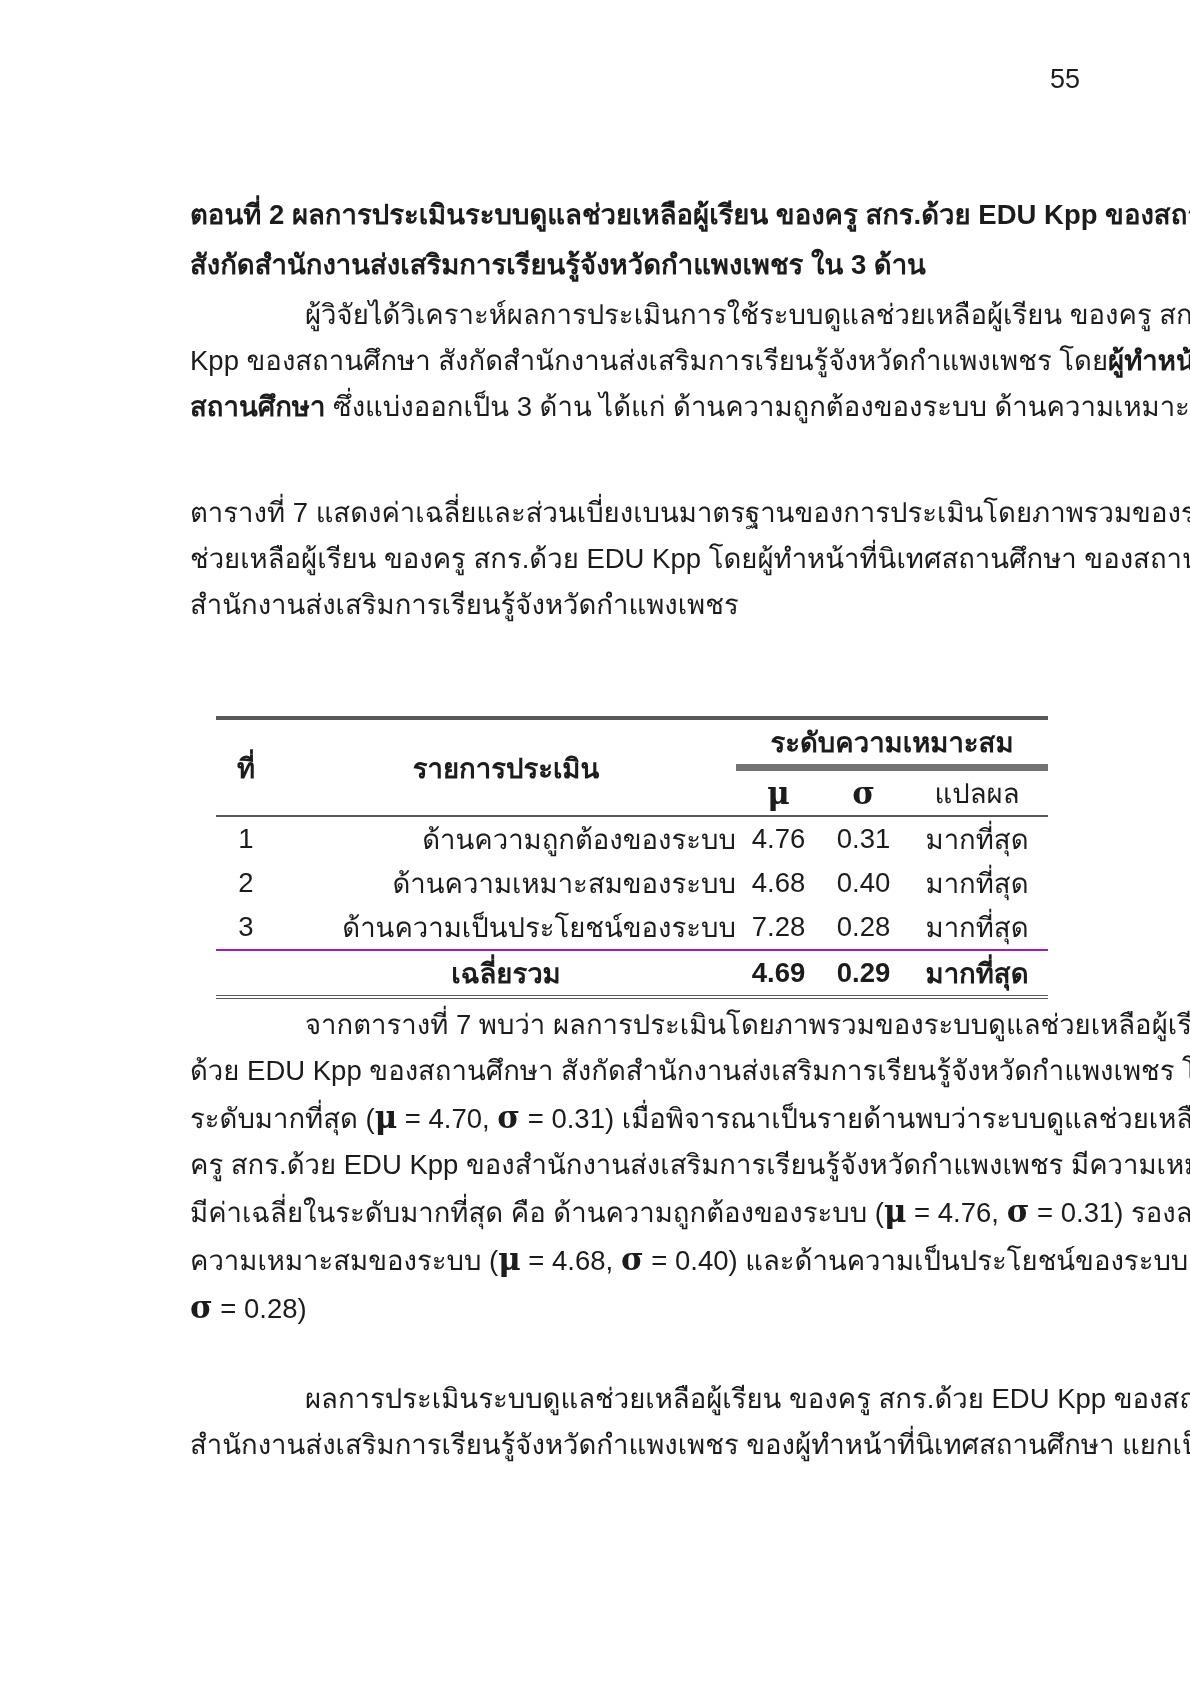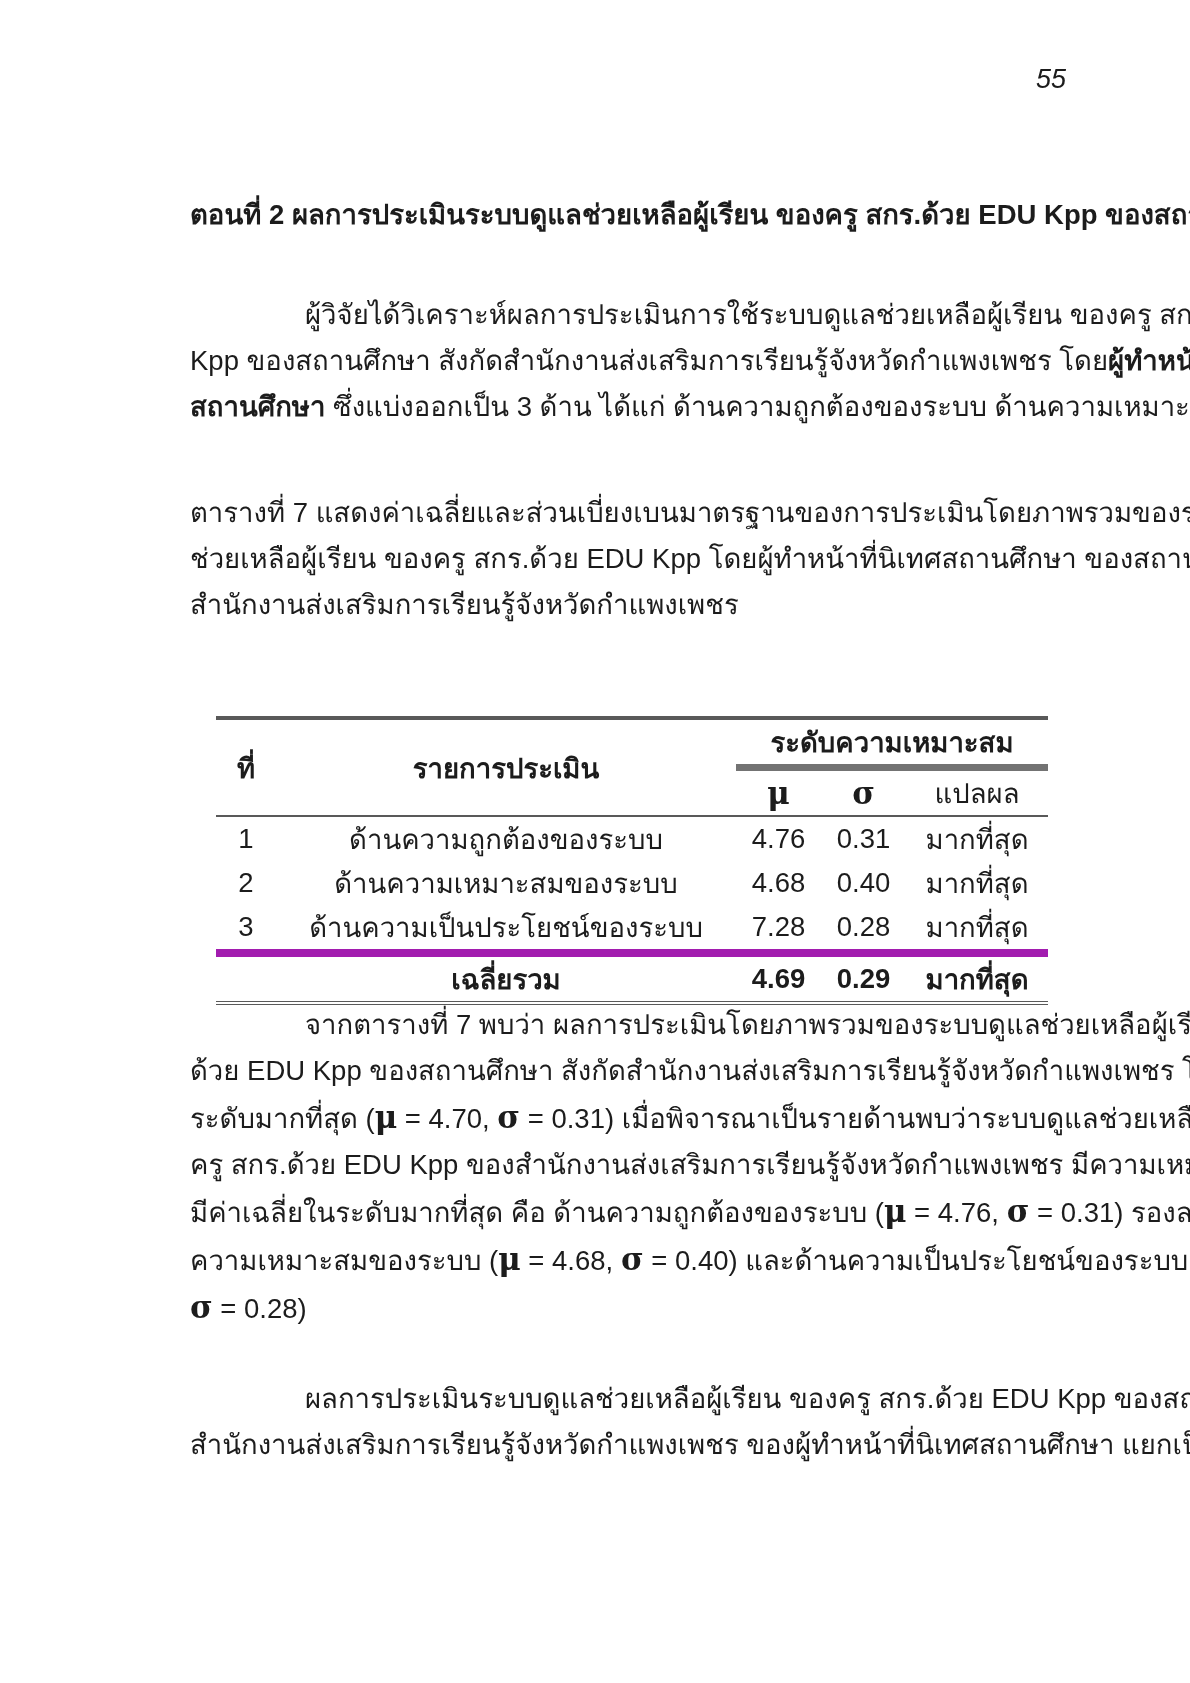--- a/index.html
+++ b/index.html
@@ -6,22 +6,22 @@
   .page{
     position:relative;
     width:1190px;height:1683px;
     background:#ffffff;
     font-family:"Liberation Sans","DejaVu Sans",sans-serif;
     color:#1c1c1c;
     overflow:hidden;
     margin:0 auto;
   }
   .pagenum{
-    position:absolute;top:62px;right:124px;
-    font-size:27px;line-height:34px;font-style:italic;
+    position:absolute;top:62px;right:110px;
+    font-size:27px;line-height:34px;
   }
   .blk{position:absolute;left:190px;width:826px;}
   .line{
     font-size:27.5px;line-height:46px;white-space:nowrap;
     text-align:justify;text-align-last:justify;
   }
   .line.last{text-align-last:left;}
   .indent{padding-left:115px;}
   .heading .line{font-weight:bold;line-height:50px;}
   b,.bold{font-weight:bold;}
@@ -34,42 +34,43 @@
     width:832px;
     border-collapse:collapse;
     font-size:27.5px;color:#1c1c1c;
     border-top:4px solid #595959;
     border-bottom:4px double #595959;
   }
   table.t7 th,table.t7 td{
     padding:0;font-weight:normal;vertical-align:middle;
   }
   .col-no{width:60px;text-align:center;}
-  .col-item{width:460px;text-align:center;}
+  .col-item{width:460px;text-align:right;}
   .col-mu{width:85px;text-align:center;}
   .col-sigma{width:85px;text-align:center;}
   .col-result{width:142px;text-align:center;}
   tr.hdr1 th{height:40px;font-weight:bold;}
   tr.hdr2 th{height:38px;font-weight:normal;border-bottom:2px solid #595959;}
   th.span2{border-bottom:2px solid #595959;font-weight:bold;text-align:center;}
   th.group{border-bottom:7px solid #737373;font-weight:bold;text-align:center;}
   tr.data td{height:42px;}
-  tr.sum td{height:42px;font-weight:bold;border-top:8px solid #a21caf;}
+  tr.sum td{height:42px;font-weight:bold;border-top:2px solid #a21caf;}
   tr.sum td.col-item{text-align:center;}
   tr.hdr2 th.greek-cell{font-weight:bold;}
 </style>
 </head>
 <body>
 
 <div class="page">
 
   <div class="pagenum">55</div>
 
   <div class="blk heading" style="top:190px;">
     <div class="line">ตอนที่ 2 ผลการประเมินระบบดูแลช่วยเหลือผู้เรียน ของครู สกร.ด้วย EDU Kpp ของสถานศึกษา</div>
+    <div class="line last">สังกัดสำนักงานส่งเสริมการเรียนรู้จังหวัดกำแพงเพชร ใน 3 ด้าน</div>
   </div>
 
   <div class="blk" style="top:292px;">
     <div class="line indent">ผู้วิจัยได้วิเคราะห์ผลการประเมินการใช้ระบบดูแลช่วยเหลือผู้เรียน ของครู สกร.ด้วย EDU</div>
     <div class="line"><span>Kpp ของสถานศึกษา สังกัดสำนักงานส่งเสริมการเรียนรู้จังหวัดกำแพงเพชร โดย</span><span class="bold">ผู้ทำหน้าที่นิเทศ</span></div>
     <div class="line"><span class="bold">สถานศึกษา</span><span> ซึ่งแบ่งออกเป็น 3 ด้าน ได้แก่ ด้านความถูกต้องของระบบ ด้านความเหมาะสมของระบบ</span></div>
   </div>
 
   <div class="blk" style="top:490px;">
     <div class="line">ตารางที่ 7 แสดงค่าเฉลี่ยและส่วนเบี่ยงเบนมาตรฐานของการประเมินโดยภาพรวมของระบบดูแล</div>

